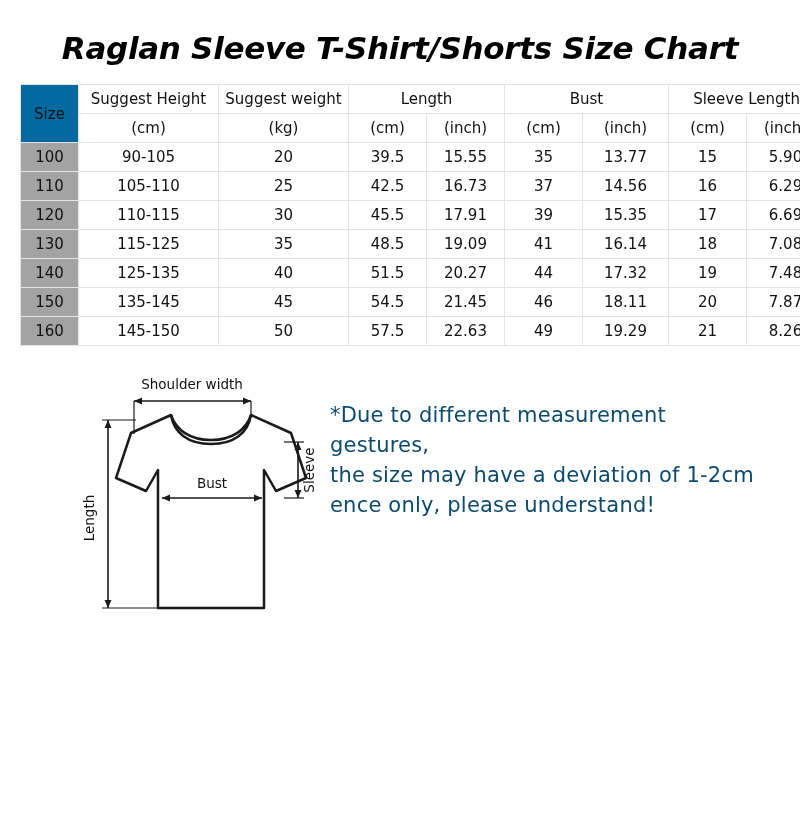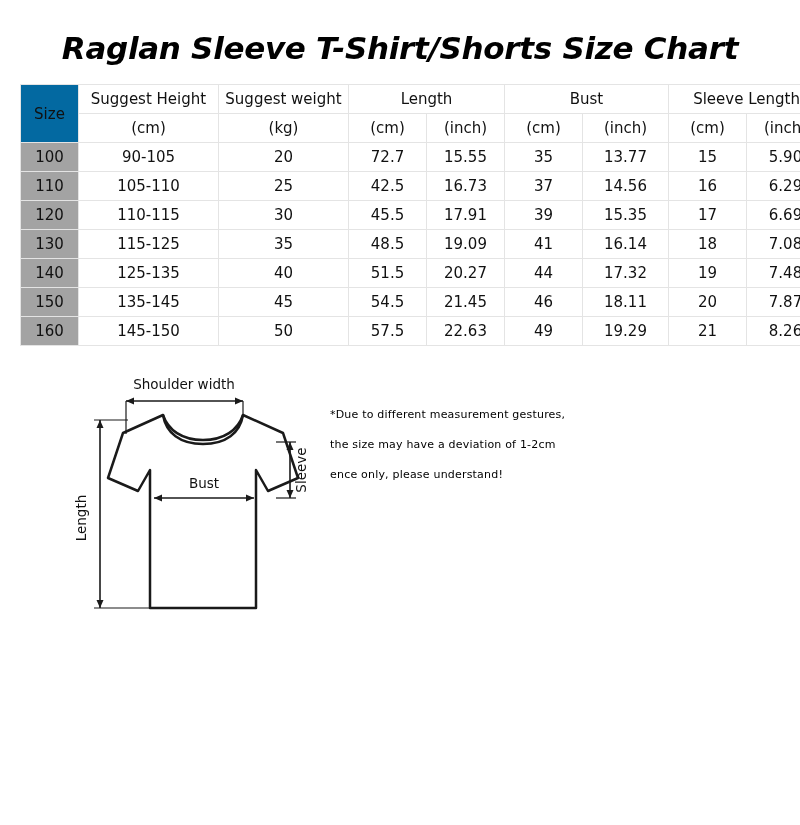--- a/index.html
+++ b/index.html
@@ -79,33 +79,33 @@
 
   
   .lower {
     position: relative;
     width: 760px;
     margin: 12px auto 0 auto;
     height: 260px;
   }
   .diagram {
     position: absolute;
-    left: 48px;
+    left: 56px;
     top: 0;
     width: 270px;
     height: 255px;
   }
   .note {
     position: absolute;
     left: 310px;
     top: 42px;
     width: 440px;
-    font-size: 11px;
+    font-size: 21px;
     line-height: 30px;
-    color: #000000;
+    color: #0c4a6e;
     letter-spacing: 0.2px;
   }
   svg { display: block; }
   .lbl {
     font-family: "DejaVu Sans", sans-serif;
     font-size: 13.5px;
     fill: #111111;
   }
 </style>
 </head>
@@ -145,21 +145,21 @@
         <th class="hdr-unit inch">(inch)</th>
         <th class="hdr-unit">(cm)</th>
         <th class="hdr-unit inch">(inch)</th>
       </tr>
     </thead>
     <tbody>
       <tr class="body-row">
         <td class="rowspan-size">100</td>
         <td>90-105</td>
         <td>20</td>
-        <td>72.7</td>
+        <td>39.5</td>
         <td class="inch">15.55</td>
         <td>35</td>
         <td class="inch">13.77</td>
         <td>15</td>
         <td class="inch">5.90</td>
       </tr>
       <tr class="body-row">
         <td class="rowspan-size">110</td>
         <td>105-110</td>
         <td>25</td>

